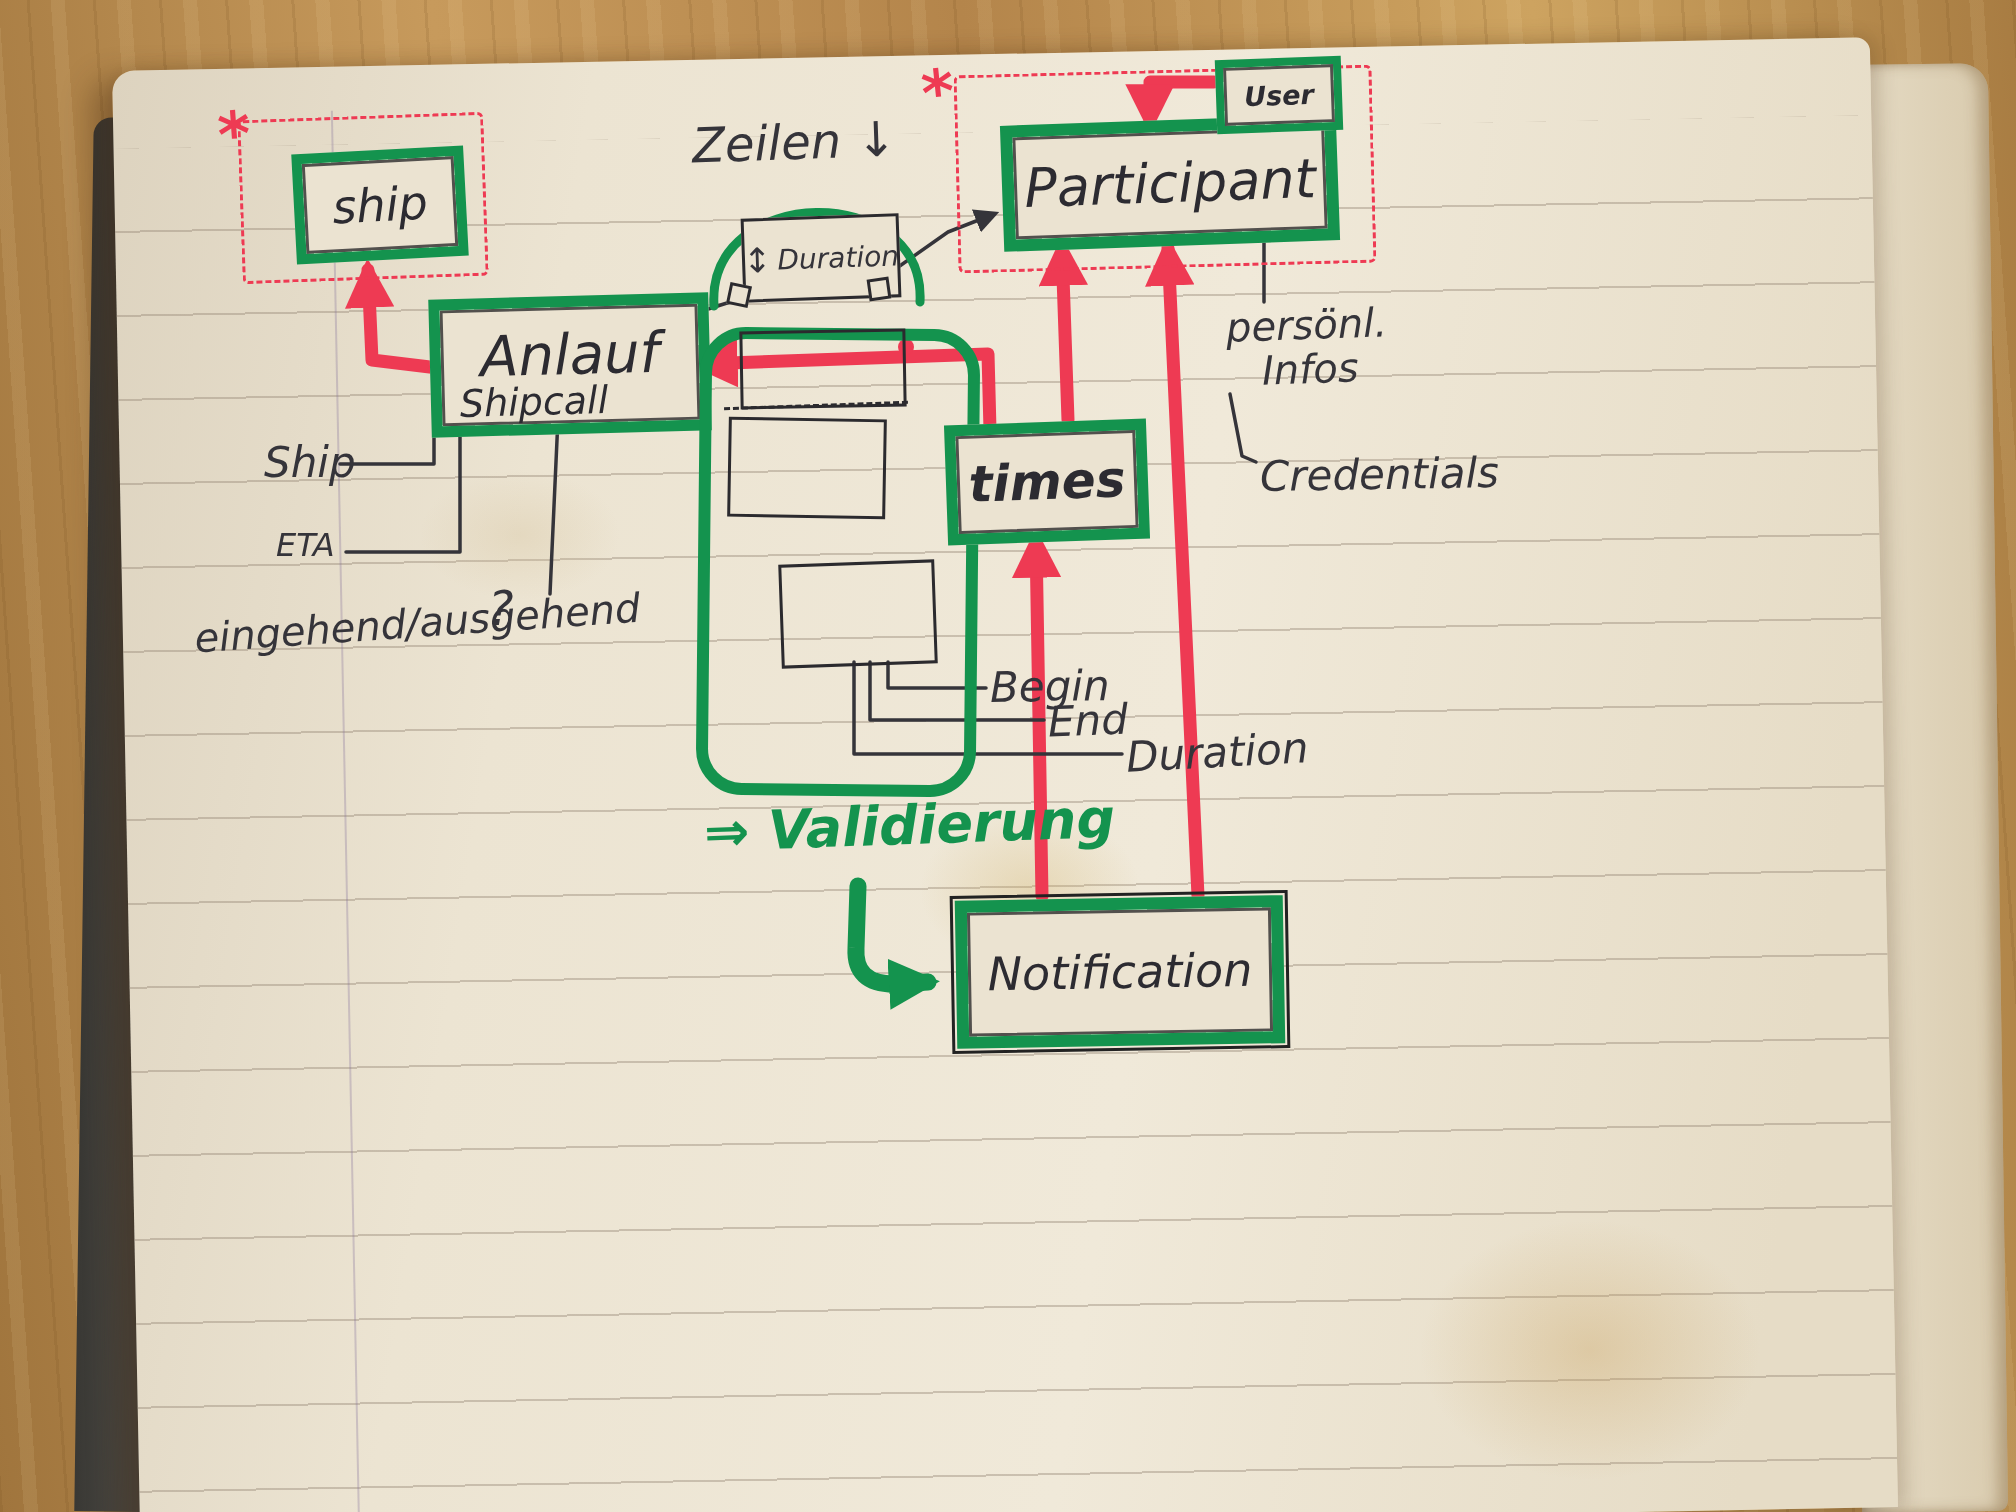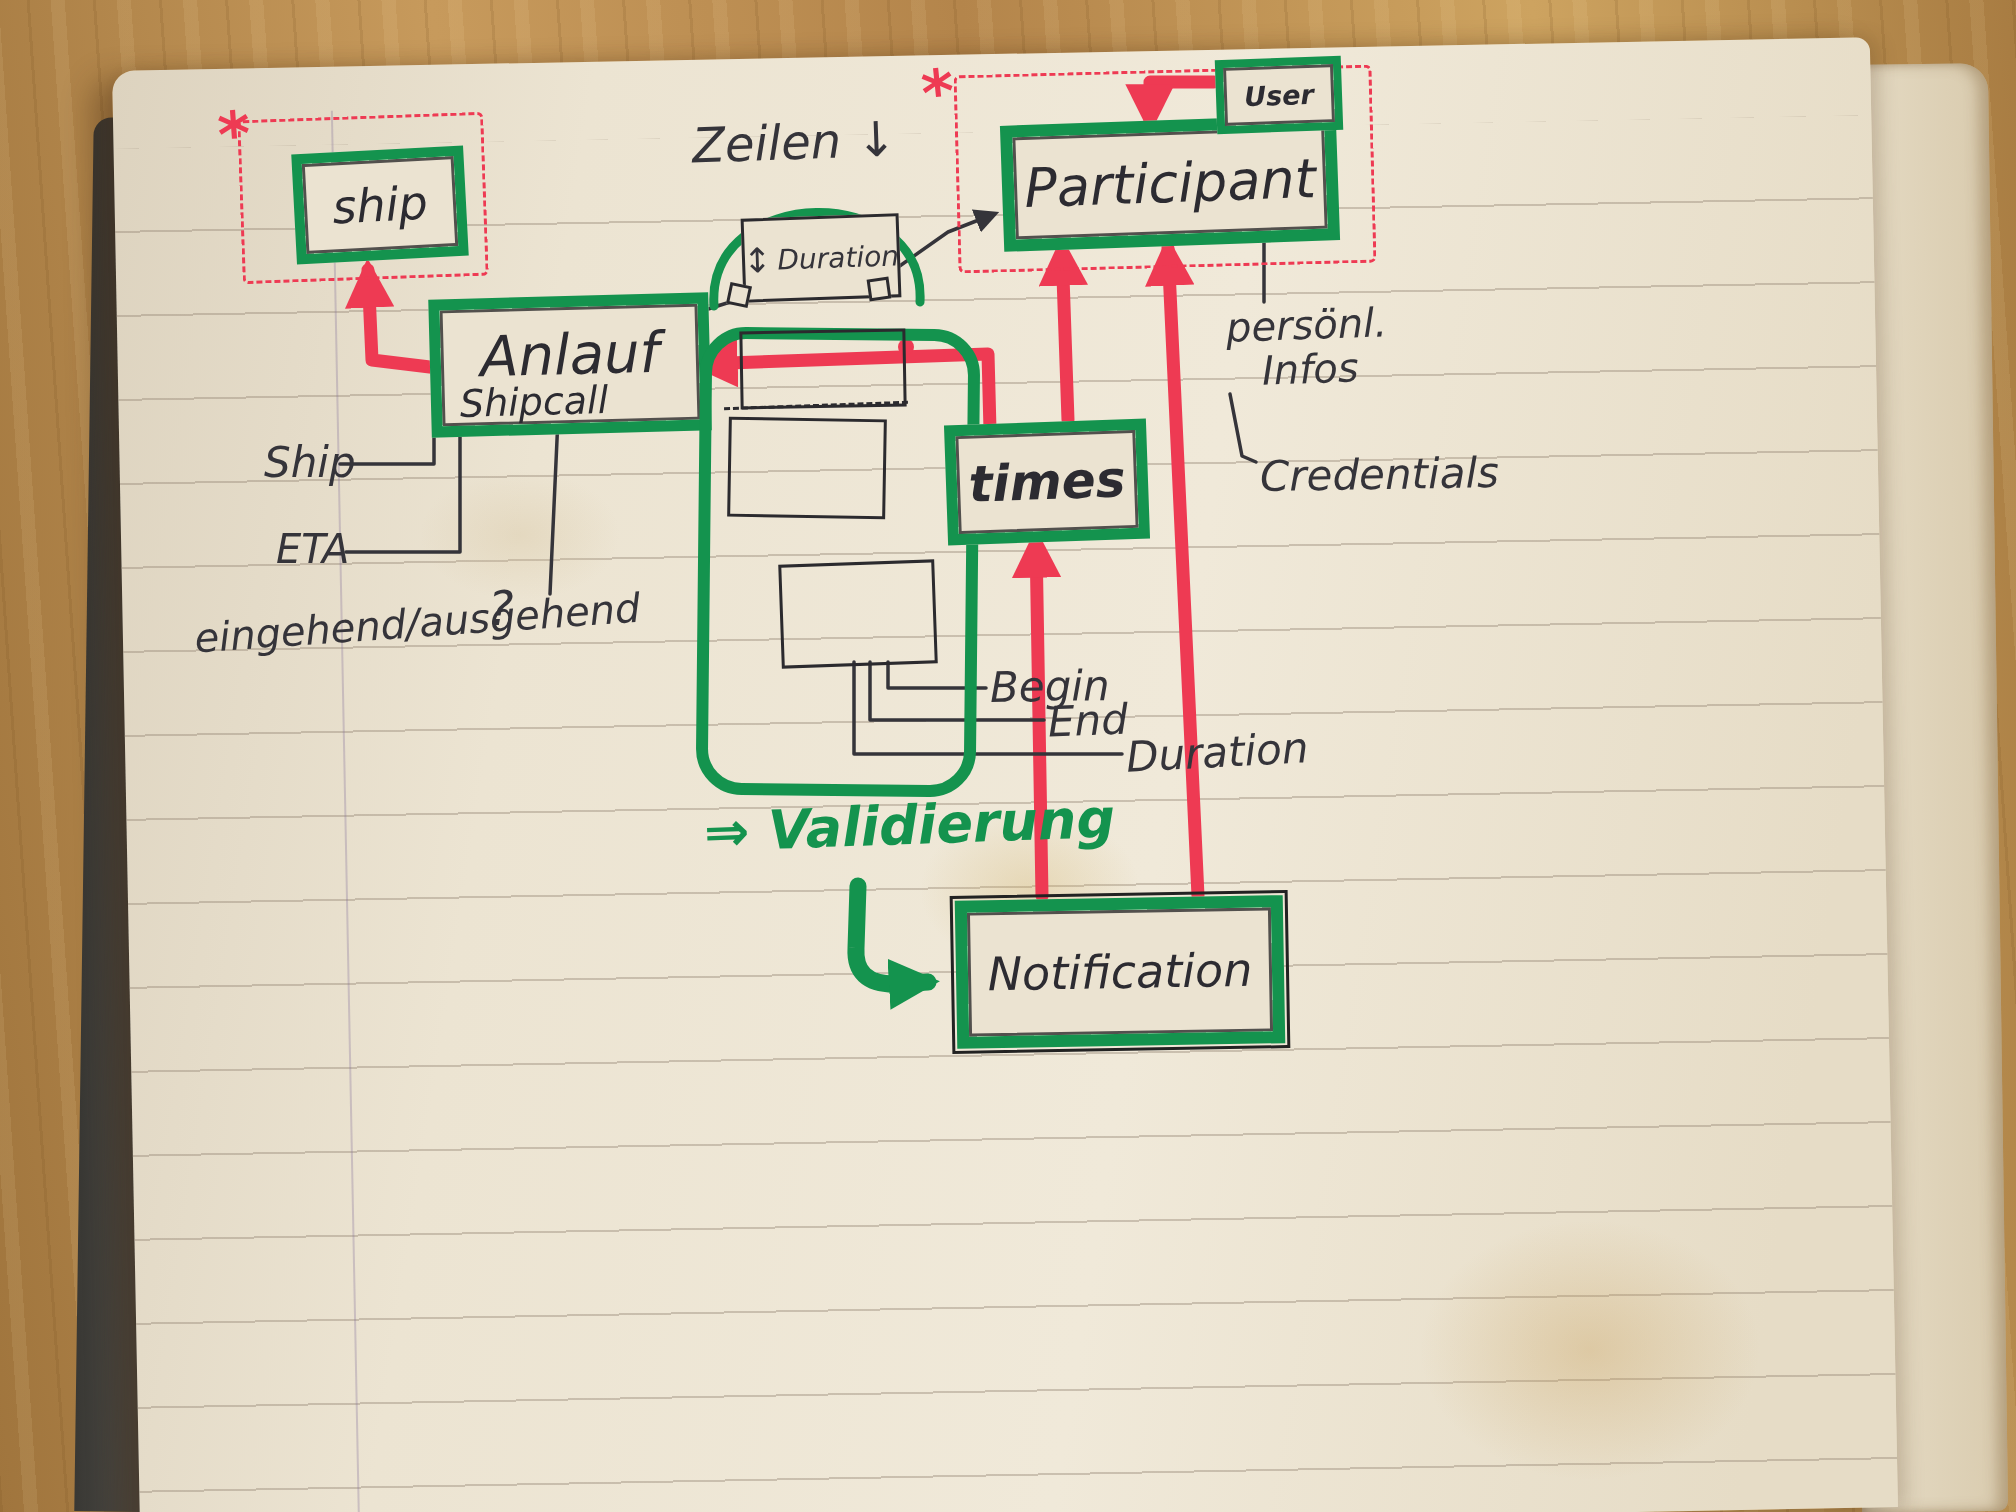--- a/index.html
+++ b/index.html
@@ -139,21 +139,21 @@
 
     <div class="node" style="left:946px;top:422px;width:180px;height:98px;border-width:11px;transform:rotate(-2deg);">
       <span class="lbl" style="font-size:50px;font-weight:bold;">times</span>
     </div>
 
     <div class="node" style="left:956px;top:898px;width:304px;height:124px;border-width:12px;outline:3px solid #222;outline-offset:2px;transform:rotate(-1deg);">
       <span class="lbl" style="font-size:46px;">Notification</span>
     </div>
 
     <div class="hand" style="left:264px;top:438px;font-size:42px;">Ship</div>
-    <div class="hand" style="left:276px;top:526px;font-size:40px;font-style:italic;">ETA</div>
+    <div class="hand" style="left:276px;top:526px;font-size:32px;font-style:italic;">ETA</div>
     <div class="hand" style="left:194px;top:600px;font-size:40px;transform:rotate(-4deg);">eingehend/ausgehend</div>
     <div class="hand" style="left:488px;top:580px;font-size:48px;">?</div>
     <div class="hand" style="left:990px;top:662px;font-size:42px;transform:rotate(-1deg);">Begin</div>
     <div class="hand" style="left:1048px;top:696px;font-size:42px;transform:rotate(-2deg);">End</div>
     <div class="hand" style="left:1126px;top:728px;font-size:42px;transform:rotate(-3deg);">Duration</div>
     <div class="hand" style="left:704px;top:794px;font-size:54px;color:var(--green);font-weight:bold;transform:rotate(-2deg);">⇒ Validierung</div>
     <div class="hand" style="left:1226px;top:302px;font-size:40px;transform:rotate(-2deg);">persönl.</div>
     <div class="hand" style="left:1262px;top:346px;font-size:40px;transform:rotate(-2deg);">Infos</div>
     <div class="hand" style="left:1260px;top:450px;font-size:42px;transform:rotate(-1deg);">Credentials</div>
 

